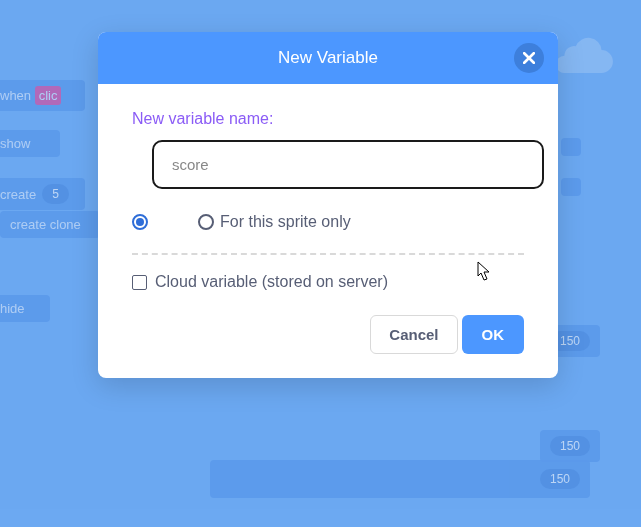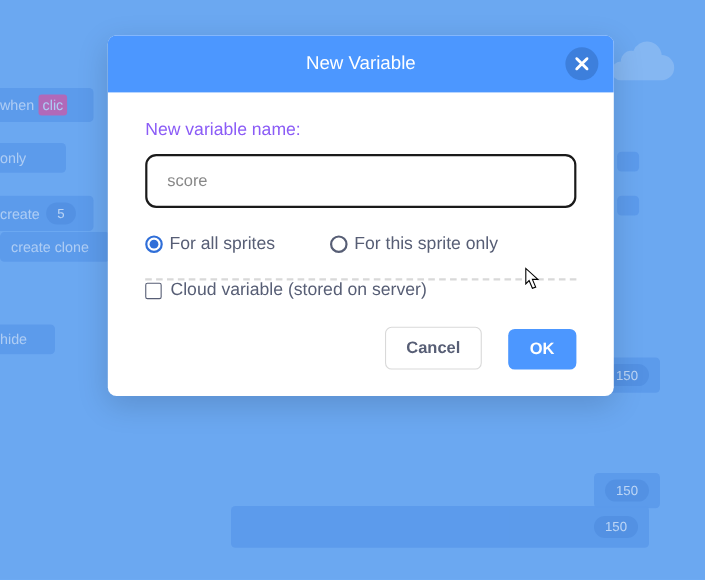--- a/index.html
+++ b/index.html
@@ -90,20 +90,21 @@
       margin-bottom: 12px;
     }
     .text-input {
       width: 100%;
       border: 2px solid #1a1a1a;
       border-radius: 10px;
       padding: 14px 18px;
       font-size: 15px;
       color: #888;
       outline: none;
+      margin-left: 20px;
     }
     .radio-row {
       margin-top: 24px;
       display: flex;
       gap: 50px;
       color: #575e75;
       font-size: 16px;
     }
     .radio-item {
       display: flex;
@@ -128,39 +129,39 @@
       height: 8px;
       border-radius: 50%;
       background: #2f6ed8;
     }
     .divider {
       margin-top: 22px;
       border: none;
       border-top: 2px dashed #d9d9d9;
     }
     .checkbox-row {
+      margin-top: 18px;
       display: flex;
       align-items: center;
       gap: 8px;
       color: #575e75;
       font-size: 16px;
     }
     .checkbox-box {
       width: 15px;
       height: 15px;
       border: 1.5px solid #575e75;
       border-radius: 2px;
       flex-shrink: 0;
     }
     .button-row {
       margin-top: 24px;
       display: flex;
       justify-content: flex-end;
-      gap: 24px;
-      align-items: flex-end;
+      gap: 4px;
     }
     .btn {
       padding: 10px 18px;
       font-size: 15px;
       border-radius: 6px;
       cursor: pointer;
       font-weight: 600;
       border: none;
     }
     .btn-cancel {
@@ -183,21 +184,21 @@
     }
     .cursor-pointer svg { width: 100%; height: 100%; }
   </style>
 </head>
 <body>
 
 <div class="bg-block" style="left:-10px; top:80px; width:95px;">
   <span>when</span>&nbsp;<span style="background:#ec4899;border-radius:3px;padding:2px 4px;">clic</span>
 </div>
 <div class="bg-block" style="left:-10px; top:130px; width:70px;">
-  <span>only</span>
+  <span>show</span>
 </div>
 <div class="bg-block" style="left:-10px; top:178px; width:95px;">
   <span>create</span>
     <span class="bg-pill">5</span>
 </div>
 <div class="bg-block" style="left:0px; top:211px; width:100px;">
   <span>create clone</span>
 </div>
 <div class="bg-block" style="left:-10px; top:295px; width:60px;">
   <span>hide</span>
@@ -231,21 +232,20 @@
     </button>
   </div>
   <div class="modal-body">
     <div class="field-label">New variable name:</div>
     <input class="text-input" type="text" value="score" style="">
     <div class="radio-row">
       <label class="radio-item">
         <span class="radio-circle selected">
             <span class="radio-dot"></span>
           </span>
-        <span>For all sprites</span>
       </label>
       <label class="radio-item">
         <span class="radio-circle"></span>
         <span>For this sprite only</span>
       </label>
     </div>
     <hr class="divider">
     <label class="checkbox-row">
       <span class="checkbox-box"></span>
       <span>Cloud variable (stored on server)</span>

